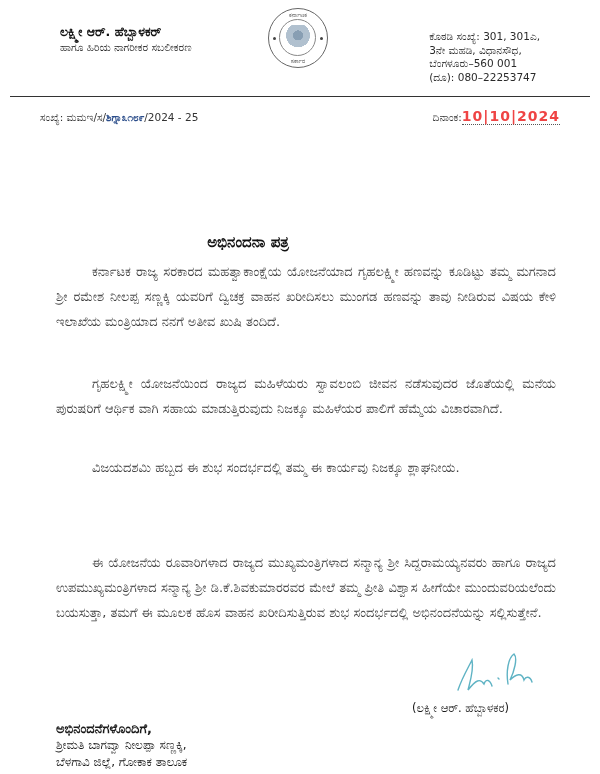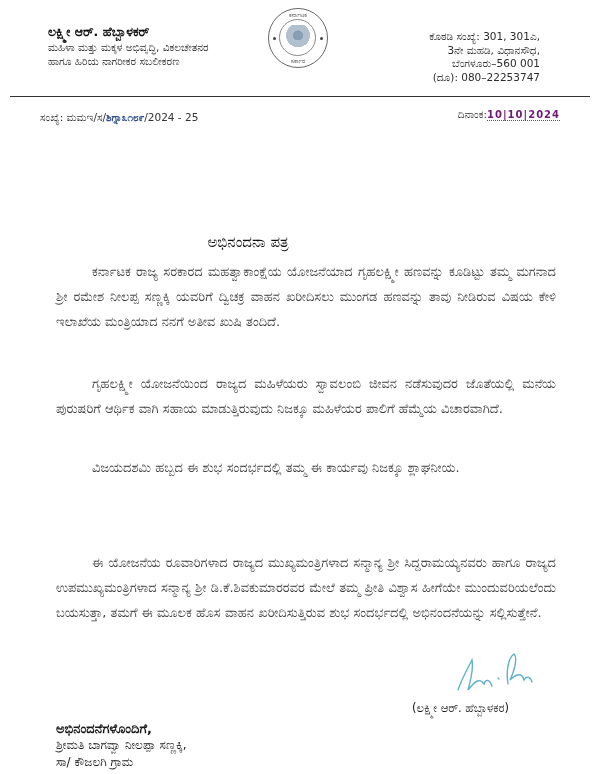--- a/index.html
+++ b/index.html
@@ -1,65 +1,64 @@
 <!DOCTYPE html>
 <html><head>
   <meta charset="utf-8">
   <style>
     html, body { margin: 0; padding: 0; background: #ffffff; }
     body {
       width: 600px; height: 774px; position: relative; overflow: hidden;
       font-family: "DejaVu Sans", sans-serif; color: #1a1a1a;
     }
     .abs { position: absolute; }
-    .hdr-left { left: 48px; top: 24px; font-size: 10.5px; line-height: 14px; color: #2a2a2a; }
+    .hdr-left { left: 60px; top: 24px; font-size: 10.5px; line-height: 14px; color: #2a2a2a; }
     .hdr-left .name { font-weight: bold; font-size: 12.5px; line-height: 16px; color: #111; }
     .emblem {
       left: 268px; top: 8px; width: 60px; height: 60px; border-radius: 50%;
       border: 1.5px solid #666; box-sizing: border-box;
     }
     .emblem .inner {
       position: absolute; left: 10px; top: 10px; width: 37px; height: 37px;
       border-radius: 50%; border: 1px solid #888; box-sizing: border-box;
     }
     .emblem .top-txt, .emblem .bot-txt {
       position: absolute; left: 0; width: 100%; text-align: center; font-size: 6px; color: #444;
     }
     .emblem .top-txt { top: 2px; }
     .emblem .bot-txt { bottom: 2px; }
     .emblem .dot { position:absolute; width:3px; height:3px; background:#444; border-radius:50%; top:28px; }
     .emblem .seal {
       position: absolute; left: 17px; top: 16px; width: 24px; height: 26px;
       background: radial-gradient(circle at 50% 40%, #6a86a0 0 25%, #9db1c3 26% 60%, transparent 61%);
       opacity: 0.8;
     }
-    .hdr-right { right: 60px; top: 30px; font-size: 10.5px; line-height: 13.5px; text-align: right; color: #2a2a2a; }
+    .hdr-right { right: 60px; top: 30px; font-size: 10.5px; line-height: 13.5px; text-align: left; color: #2a2a2a; }
     .rule { left: 10px; width: 580px; top: 96px; height: 0; border-top: 1.5px solid #333; }
     .ref { left: 40px; top: 111px; font-size: 10.5px; color: #333; }
     .ref .hand { font-family: "DejaVu Sans", sans-serif; color: #2b4d8a; font-size: 10px; font-weight: bold; }
     .date { right: 40px; top: 108px; font-size: 10.5px; color: #333; }
-    .date .hand { color: #701a75; font-size: 10px; font-weight: bold; border-bottom: 1px dotted #555; letter-spacing: 1px; }
-    .title { left: 0; width: 496px; top: 233px; text-align: center; font-weight: normal; font-size: 15px; color: #111; }
+    .date .hand { color: #ef4444; font-size: 14px; font-weight: bold; border-bottom: 1px dotted #555; letter-spacing: 1px; }
+    .title { left: 0; width: 496px; top: 233px; text-align: center; font-weight: bold; font-size: 15px; color: #111; }
     .para { left: 56px; width: 500px; font-size: 13px; line-height: 25px; text-align: justify; color: #404040; }
     .para .first { padding-left: 36px; }
     .p1 { top: 259px; }
     .p2 { top: 371px; }
     .p3 { top: 455px; }
     .p4 { top: 550px; }
     .signoff { left: 56px; top: 720px; font-size: 12px; line-height: 17px; color: #1a1a1a; }
     .signoff .greet { font-weight: bold; font-size: 13px; }
     .signature { left: 450px; top: 648px; width: 110px; height: 50px; }
     .signer { left: 412px; top: 701px; font-size: 11.5px; color: #1a1a1a; }
   </style>
 </head>
 <body>
 
 <div class="abs hdr-left">
   <div class="name">ಲಕ್ಷ್ಮೀ ಆರ್. ಹೆಬ್ಬಾಳಕರ್</div>
-  <div>ಮಹಿಳಾ ಮತ್ತು ಮಕ್ಕಳ ಅಭಿವೃದ್ಧಿ, ವಿಕಲಚೇತನರ</div>
   <div>ಹಾಗೂ ಹಿರಿಯ ನಾಗರೀಕರ ಸಬಲೀಕರಣ</div>
 </div>
 
 <div class="abs emblem">
   <div class="top-txt">ಕರ್ನಾಟಕ</div>
   <span class="dot" style="left:4px;"></span>
   <span class="dot" style="right:4px;"></span>
   <div class="inner"></div>
   <div class="seal"></div>
   <div class="bot-txt">ಸರ್ಕಾರ</div>
@@ -97,20 +96,21 @@
   <span>ಶ್ಲಾಘನೀಯ.</span>
 </div>
 <div class="abs para p4">
   <span class="first">ಈ ಯೋಜನೆಯ ರೂವಾರಿಗಳಾದ ರಾಜ್ಯದ ಮುಖ್ಯಮಂತ್ರಿಗಳಾದ ಸನ್ಮಾನ್ಯ</span>
   <span>ಶ್ರೀ ಸಿದ್ದರಾಮಯ್ಯನವರು ಹಾಗೂ ರಾಜ್ಯದ ಉಪಮುಖ್ಯಮಂತ್ರಿಗಳಾದ ಸನ್ಮಾನ್ಯ ಶ್ರೀ ಡಿ.ಕೆ.ಶಿವಕುಮಾರರವರ ಮೇಲೆ ತಮ್ಮ ಪ್ರೀತಿ ವಿಶ್ವಾಸ ಹೀಗೆಯೇ ಮುಂದುವರಿಯಲೆಂದು ಬಯಸುತ್ತಾ, ತಮಗೆ ಈ ಮೂಲಕ ಹೊಸ ವಾಹನ ಖರೀದಿಸುತ್ತಿರುವ ಶುಭ ಸಂದರ್ಭದಲ್ಲಿ ಅಭಿನಂದನೆಯನ್ನು ಸಲ್ಲಿಸುತ್ತೇನೆ.</span>
 </div>
 
 <div class="abs signoff">
   <div class="greet">ಅಭಿನಂದನೆಗಳೊಂದಿಗೆ,</div>
   <div>ಶ್ರೀಮತಿ ಬಾಗವ್ವಾ ನೀಲಪ್ಪಾ ಸಣ್ಣಕ್ಕಿ,</div>
+  <div>ಬೆಳಗಾವಿ ಜಿಲ್ಲೆ, ಗೋಕಾಕ ತಾಲೂಕ</div>
   <div>ಸಾ/ ಕೌಜಲಗಿ ಗ್ರಾಮ</div>
   <div>ಮೊ.ನಂ-8496074735</div>
 </div>
 
 <div class="abs signature">
   <svg width="110" height="50" viewBox="0 0 110 50">
     <path d="M8 42 C 12 30, 18 20, 22 12 C 24 22, 20 34, 18 42 C 26 32, 30 30, 34 36 C 36 30, 40 32, 42 38 M48 30 l1 1" fill="none" stroke="#5fb3c4" stroke-width="1.4" stroke-linecap="round"></path>
     <path d="M58 36 C 56 24, 58 10, 64 6 C 68 10, 64 24, 60 32 C 66 26, 72 24, 74 32 C 76 28, 80 28, 82 34" fill="none" stroke="#5fb3c4" stroke-width="1.4" stroke-linecap="round"></path>
   </svg>
 </div>

